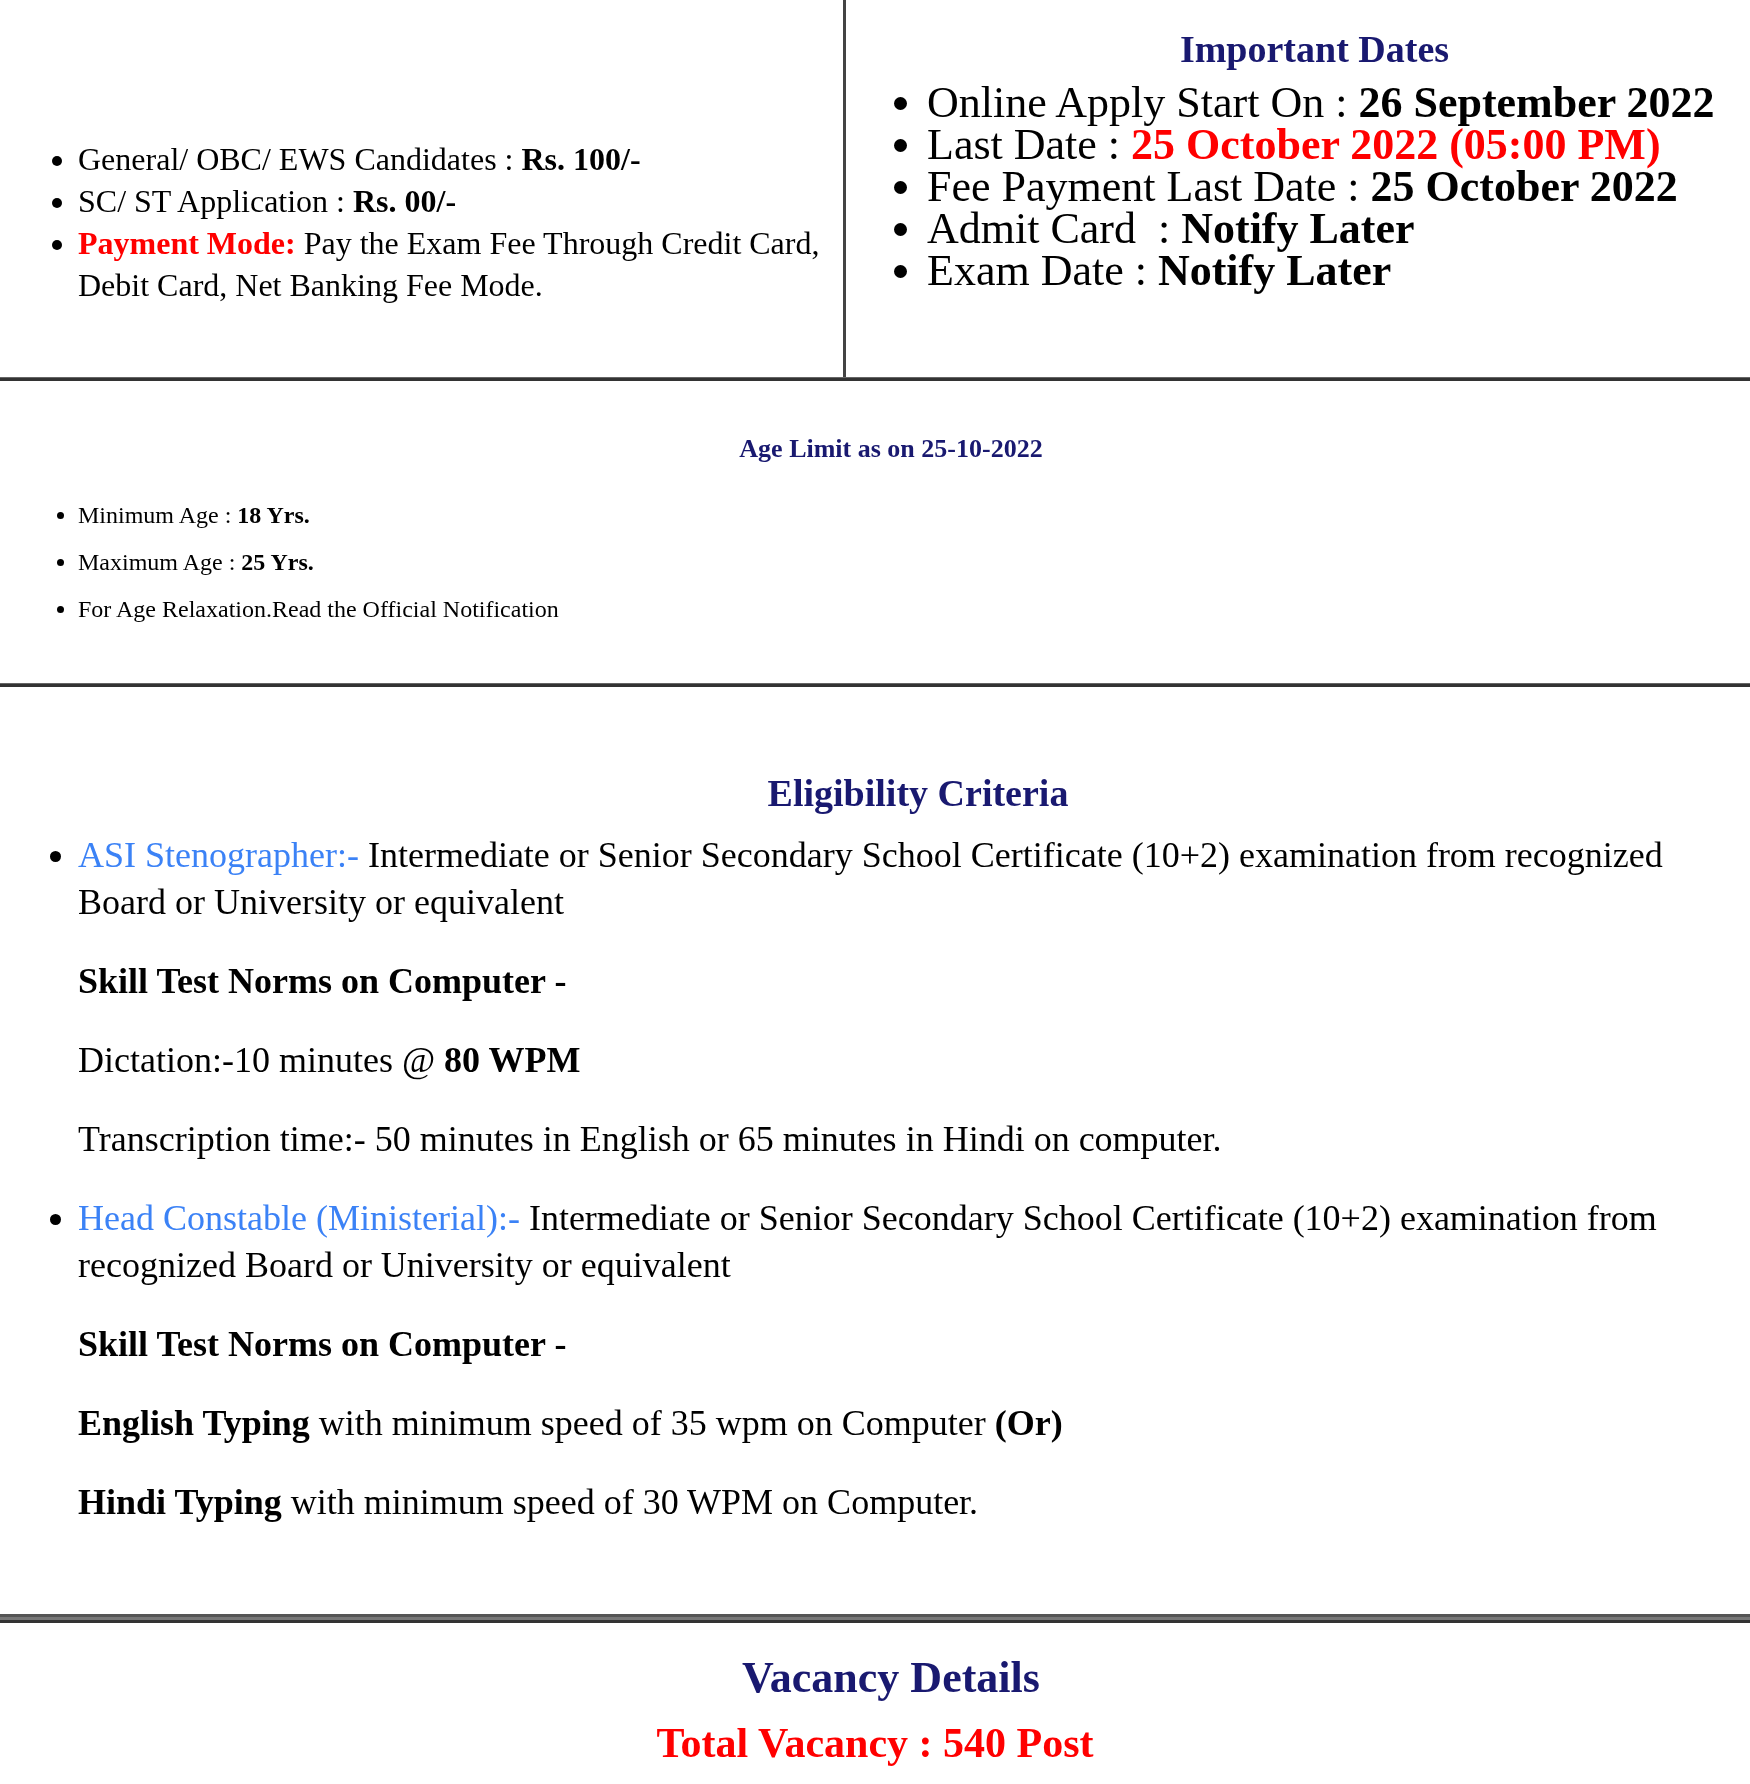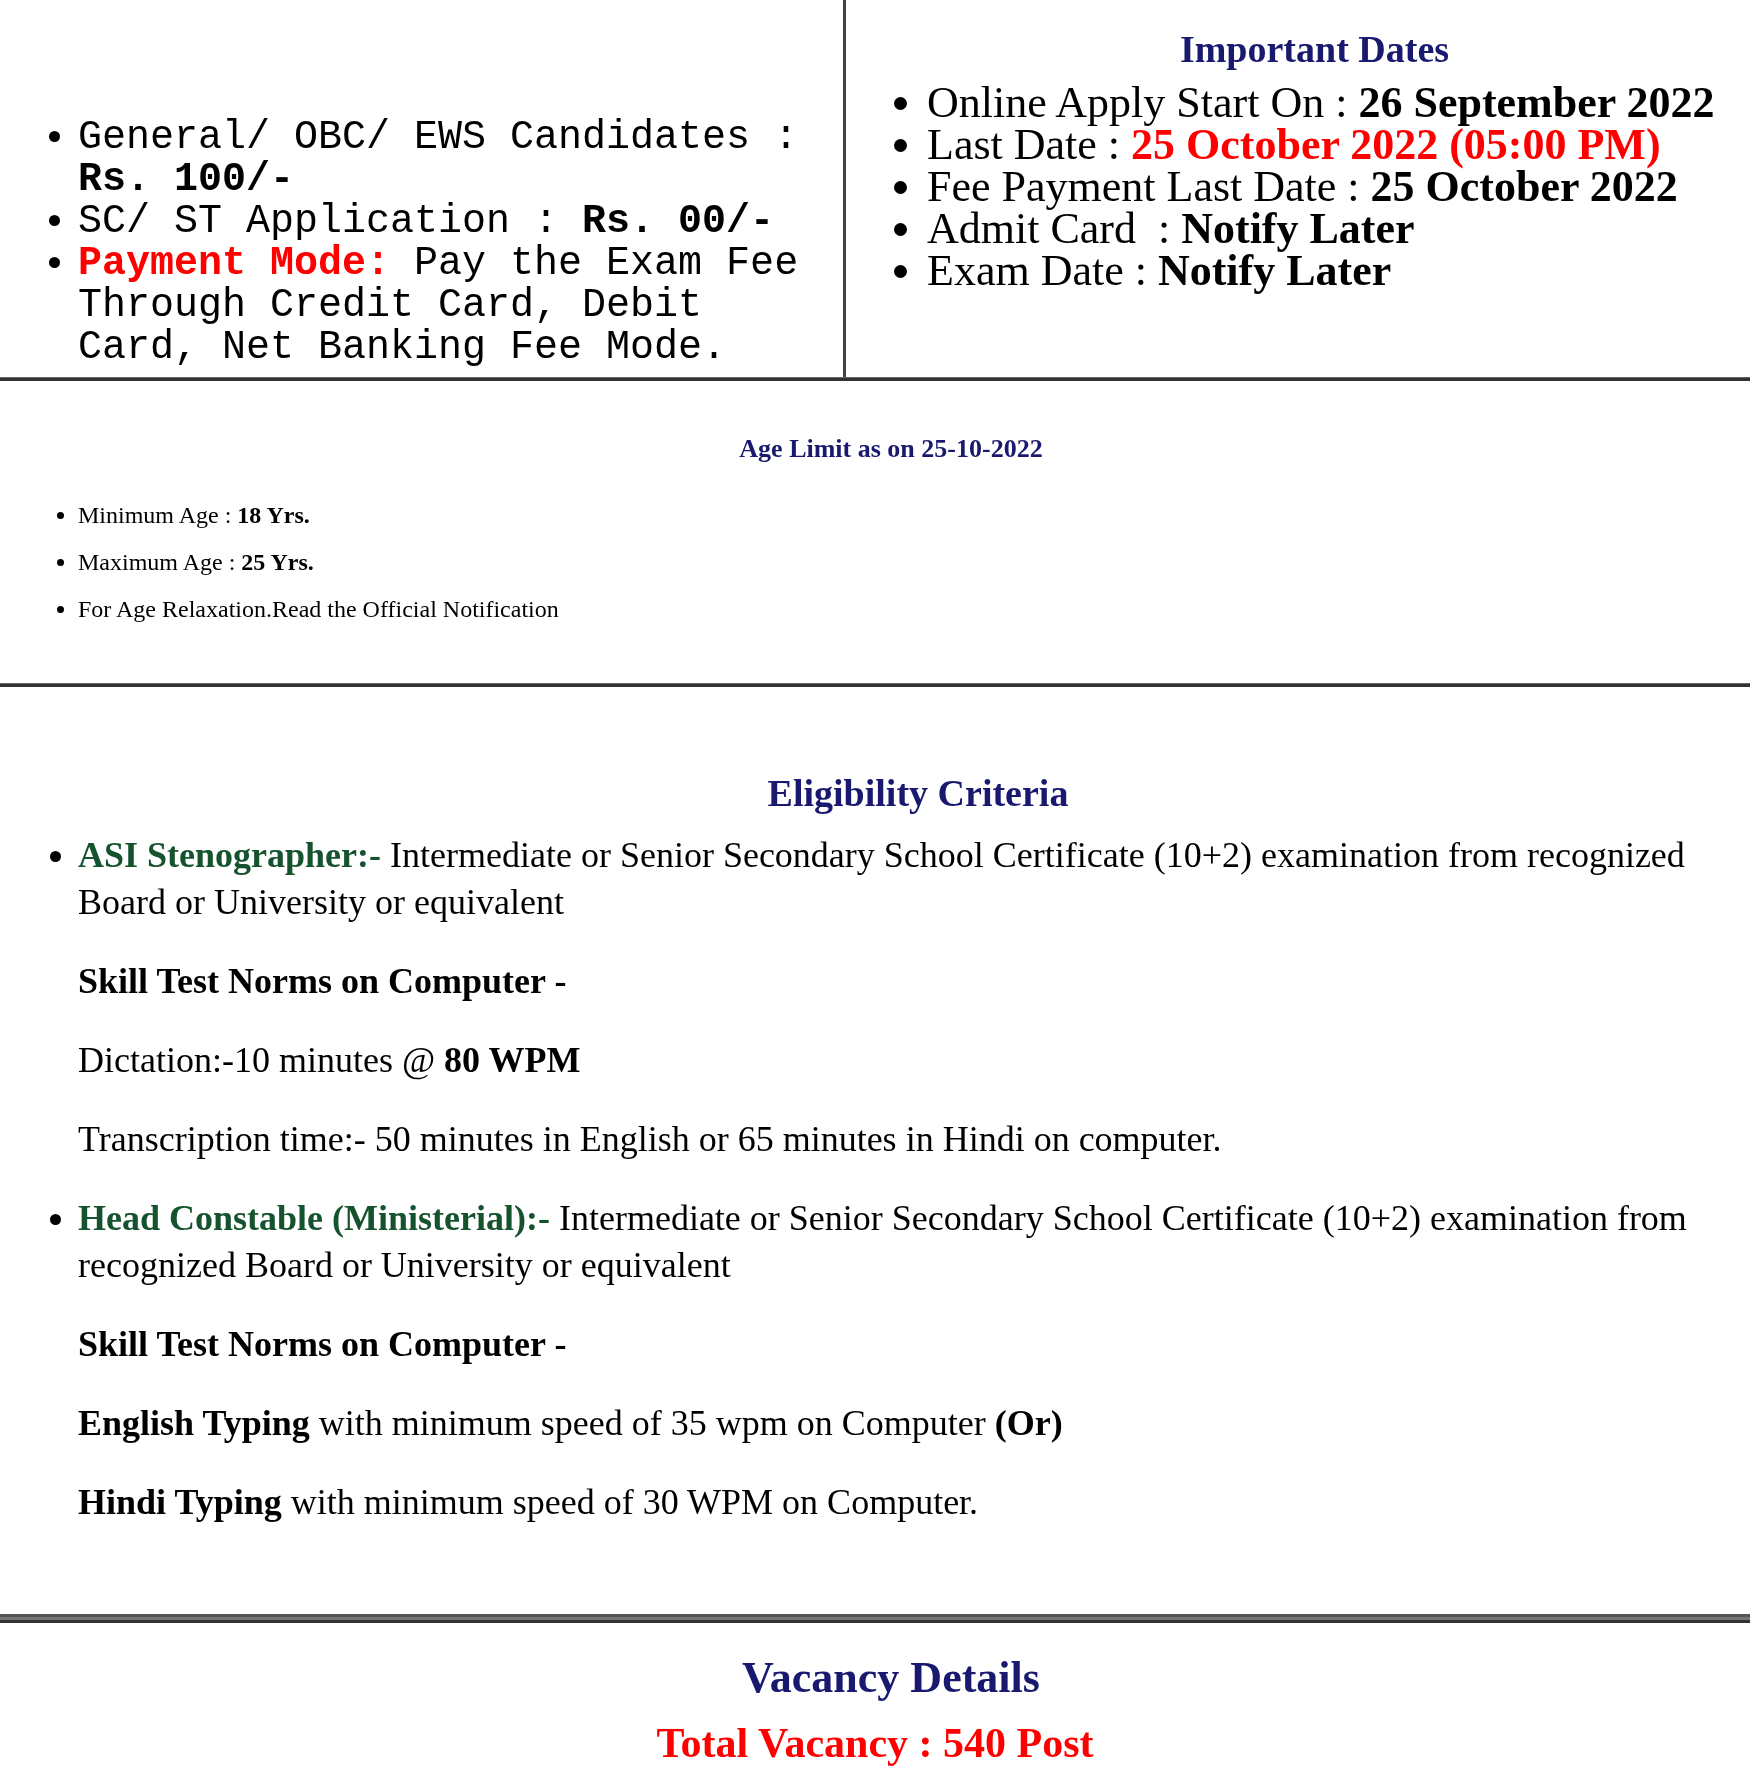--- a/index.html
+++ b/index.html
@@ -6,31 +6,31 @@
   body {
     width: 1750px; height: 1784px; overflow: hidden; position: relative;
     font-family: "Liberation Serif", "DejaVu Serif", serif;
     color: #000000;
   }
   .h { color: #191970; font-weight: bold; text-align: center; margin: 16px; }
   ul { margin: 0; padding-left: 78px; list-style: disc; }
   li { margin: 0; }
   b { font-weight: bold; }
   .red { color: #ff0000; font-weight: bold; }
-  .maroon { color: #14532d; font-weight: bold; }
+  .maroon { color: #3b82f6; font-weight: normal; }
 
   
   .top-row { position: absolute; left: 0; top: 0; width: 1750px; height: 377px; }
   .cell-left { position: absolute; left: 0; top: 0; width: 844px; height: 377px; }
   .cell-right { position: absolute; left: 847px; top: 0; width: 903px; height: 377px; }
   .vline { position: absolute; left: 843px; top: 0; width: 3px; height: 378px; background: #444; }
   .hline { position: absolute; left: 0; width: 1750px; height: 3px; background: #333; border-top: 1px solid #666; }
 
   .fee-title { position: absolute; left: 0; width: 844px; top: 50px; font-size: 38px; line-height: 50px; }
-  .fee-list { position: absolute; left: 0; top: 117px; width: 840px; font-size: 40px; line-height: 42px; font-family: Liberation Mono, monospace; }
+  .fee-list { position: absolute; left: 0; top: 138px; width: 840px; font-size: 32px; line-height: 42px; }
   .fee-list ul { padding-left: 78px; }
 
   .dates-title { position: absolute; left: 0; width: 903px; top: 8px; font-size: 38px; line-height: 50px; }
   .dates-list { position: absolute; left: 0; top: 82px; width: 900px; font-size: 44px; line-height: 42px; }
   .dates-list ul { padding-left: 80px; }
 
   .age-title { position: absolute; left: 0; width: 1750px; top: 408px; font-size: 26px; line-height: 50px; }
   .age-list { position: absolute; left: 0; top: 492px; width: 1750px; font-size: 24px; line-height: 47px; }
 
   .elig-title { position: absolute; left: 0; width: 1750px; top: 752px; font-size: 38px; line-height: 50px; padding-left: 27px; }

